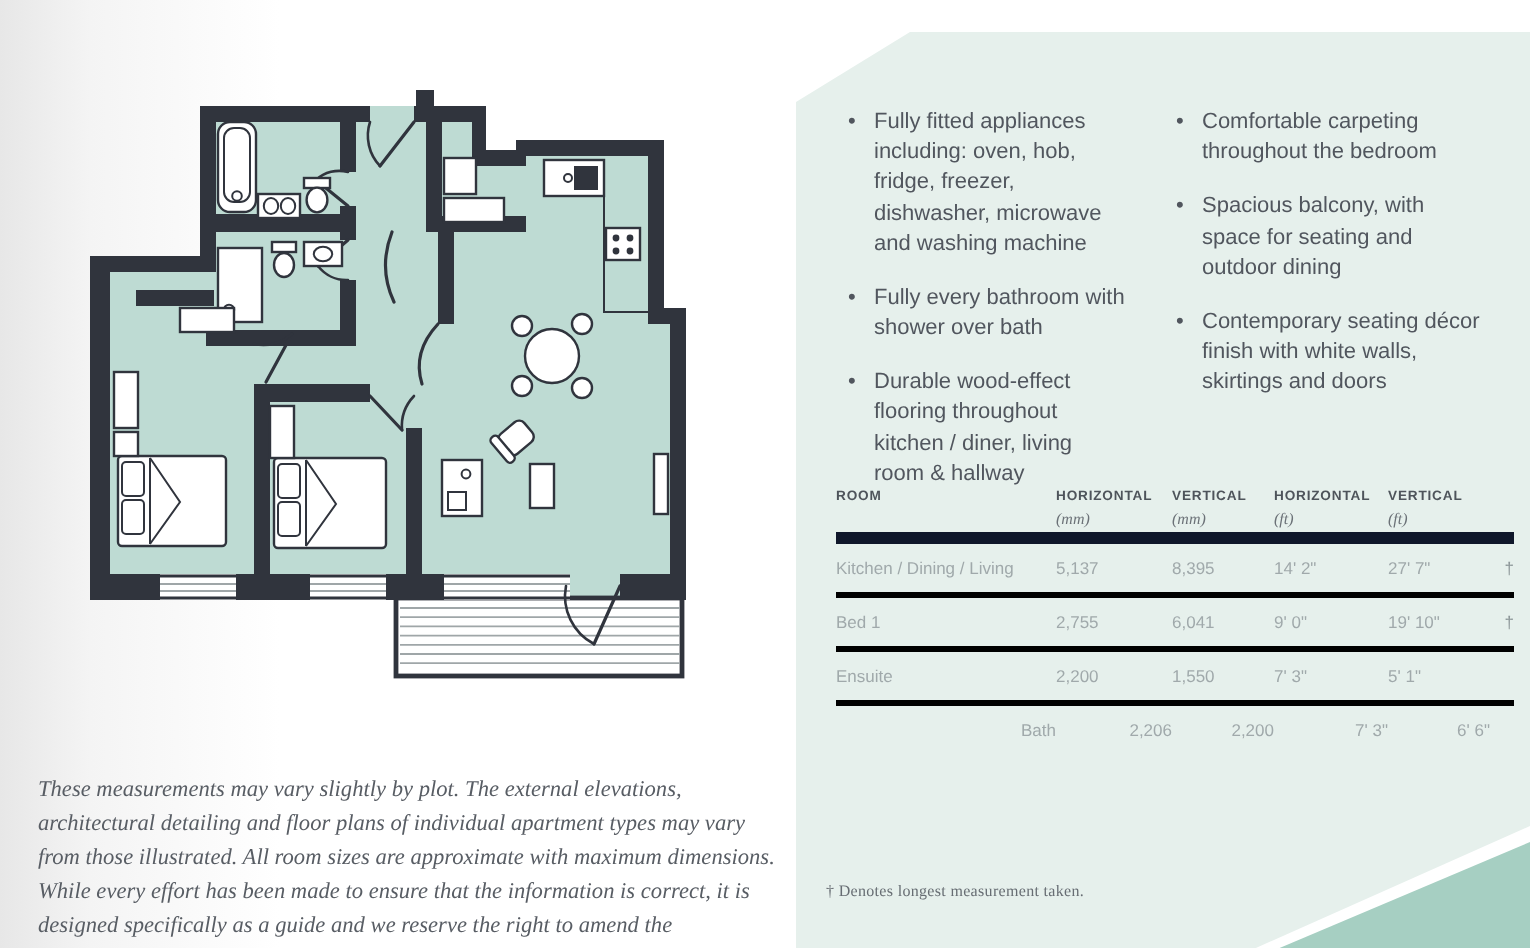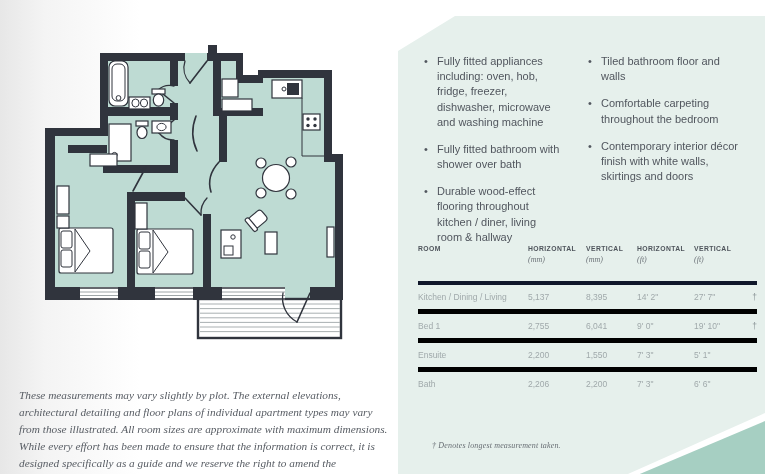--- a/index.html
+++ b/index.html
@@ -32,31 +32,31 @@
   
   .features{position:absolute;top:38px;color:#51565e;font-size:11px;line-height:1.38;}
   .features ul{list-style:none;margin:0;padding:0;}
   .features li{position:relative;padding-left:13px;margin-bottom:12px;}
   .features li::before{content:"\2022";position:absolute;left:0;top:0;color:#51565e;}
   .features.col-a{left:26px;width:140px;}
   .features.col-b{left:190px;width:156px;}
   
   .dims-table{position:absolute;left:418px;top:243px;width:339px;}
   .trow{display:grid;grid-template-columns:110px 58px 51px 57px 51px 12px;align-items:start;}
-  .thead{border-bottom:4px solid #0f172a;padding:2px 0 17px;}
+  .thead{border-bottom:6px solid #0f172a;padding:2px 0 2px;}
   .thead .th{font-size:6.8px;font-weight:700;letter-spacing:.06em;color:#4e545b;}
   .thead .tu{font-family:"Liberation Serif",serif;font-style:italic;font-size:8px;color:#6b7177;margin-top:3px;min-height:9px;}
-  .tr{border-bottom:5px solid #000000;}
-  .tr.last{border-bottom:none;}
+  .tr{border-bottom:3px solid #000000;}
+  .tr.last{border-bottom:none;text-align:right;}
   .td{font-size:8.5px;color:#a0a9ab;padding:7px 0 7px;}
   .td.note{text-align:right;color:#8d9799;}
   
   .footnote{
-    position:absolute;left:432px;top:433px;
-    font-family:"Liberation Serif",serif;font-style:italic;
+    position:absolute;left:413px;top:433px;
+    font-family:"Liberation Serif",serif;
     font-size:8px;color:#676d73;letter-spacing:.02em;
   }
   .disclaimer{
     position:absolute;left:19px;top:376px;width:374px;
     font-family:"Liberation Serif",serif;font-style:italic;
     font-size:11.3px;line-height:1.5;color:#585d64;
   }
   
   .plan{position:absolute;left:40px;top:40px;width:320px;height:305px;}
   .wall{fill:#30343d;}
@@ -244,29 +244,29 @@
 
 <p class="disclaimer">These measurements may vary slightly by plot. The external elevations, architectural detailing and floor plans of individual apartment types may vary from those illustrated. All room sizes are approximate with maximum dimensions. While every effort has been made to ensure that the information is correct, it is designed specifically as a guide and we reserve the right to amend the specifications as necessary and without notice. These particulars do not wholly or in part constitute a contract or agreement and are for general guidance only. Images are indicative only.</p>
 
 <div class="panel">
   <div class="tri-white"></div>
   <div class="tri-teal"></div>
 
   <div class="features col-a">
     <ul>
       <li>Fully fitted appliances including: oven, hob, fridge, freezer, dishwasher, microwave and washing machine</li>
-      <li>Fully fitted bathroom with shower over bath</li>
+      <li>Fully every bathroom with shower over bath</li>
       <li>Durable wood-effect flooring throughout kitchen / diner, living room &amp; hallway</li>
     </ul>
   </div>
   <div class="features col-b">
     <ul>
-      <li>Tiled bathroom floor and walls</li>
       <li>Comfortable carpeting throughout the bedroom</li>
-      <li>Contemporary interior décor finish with white walls, skirtings and doors</li>
+      <li>Spacious balcony, with space for seating and outdoor dining</li>
+      <li>Contemporary seating décor finish with white walls, skirtings and doors</li>
     </ul>
   </div>
 </div>
 
 <div class="dims-table">
   <div class="trow thead">
     <div>
         <div class="th">ROOM</div>
         <div class="tu"></div>
       </div>

